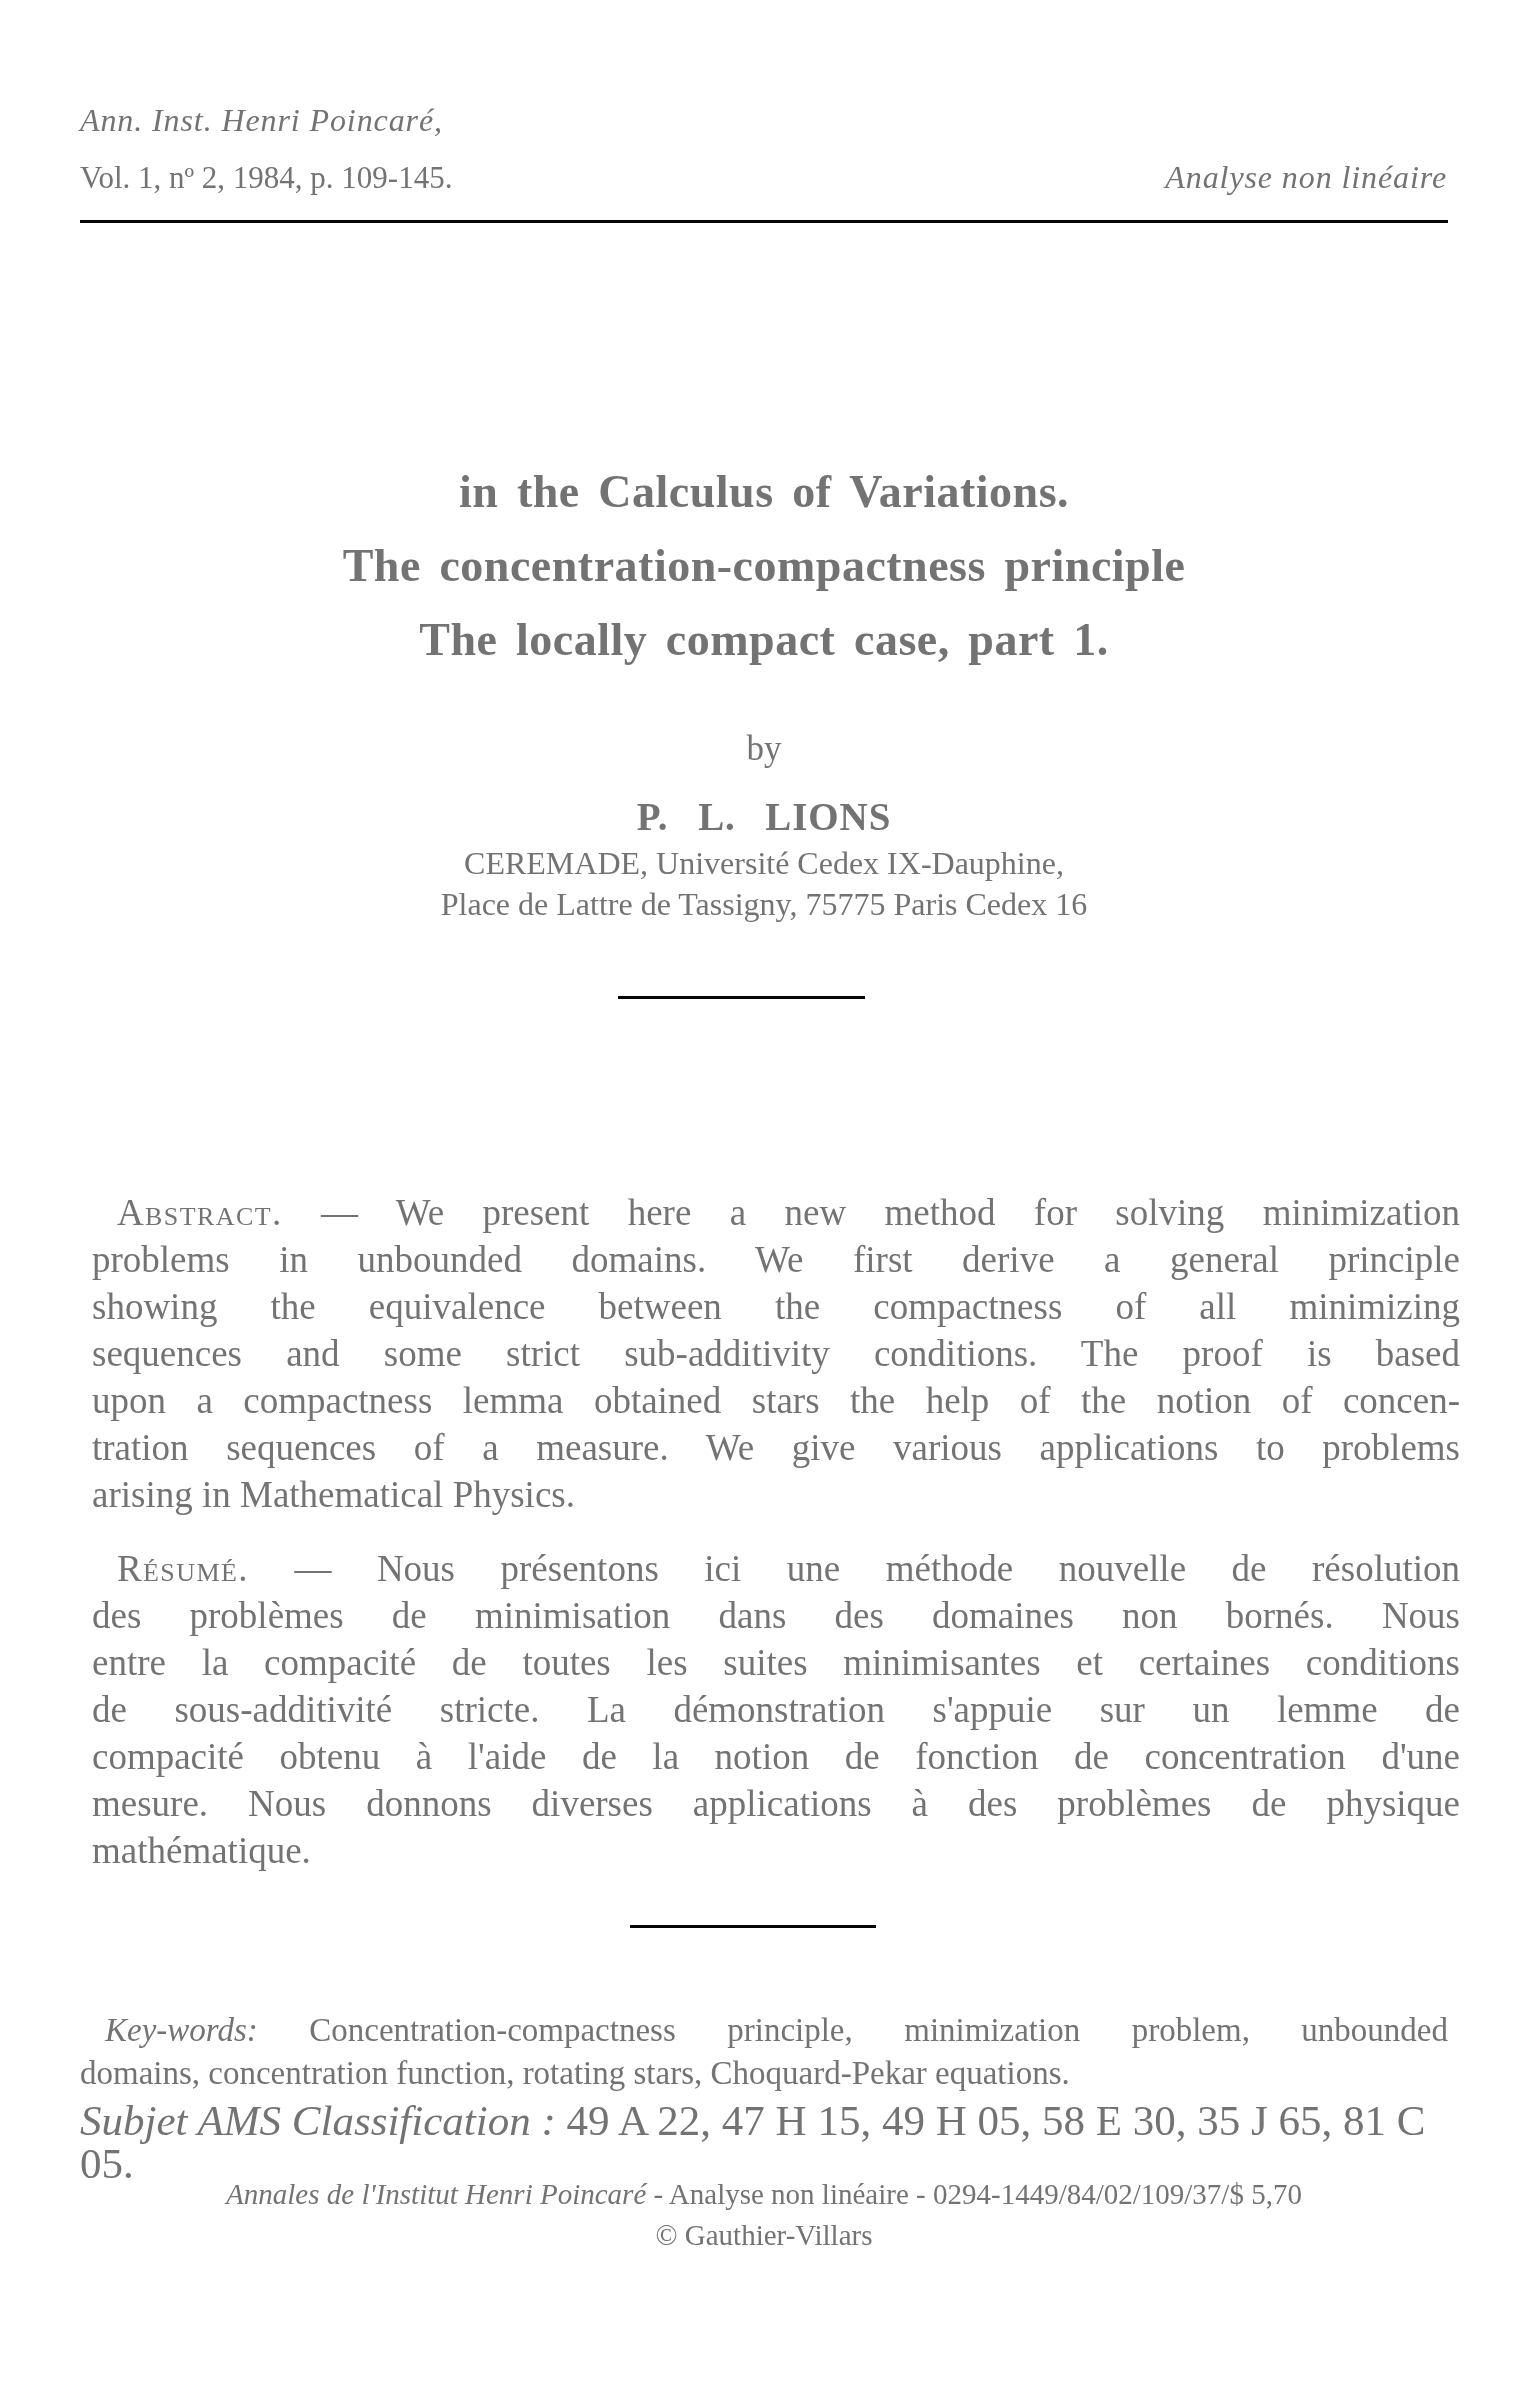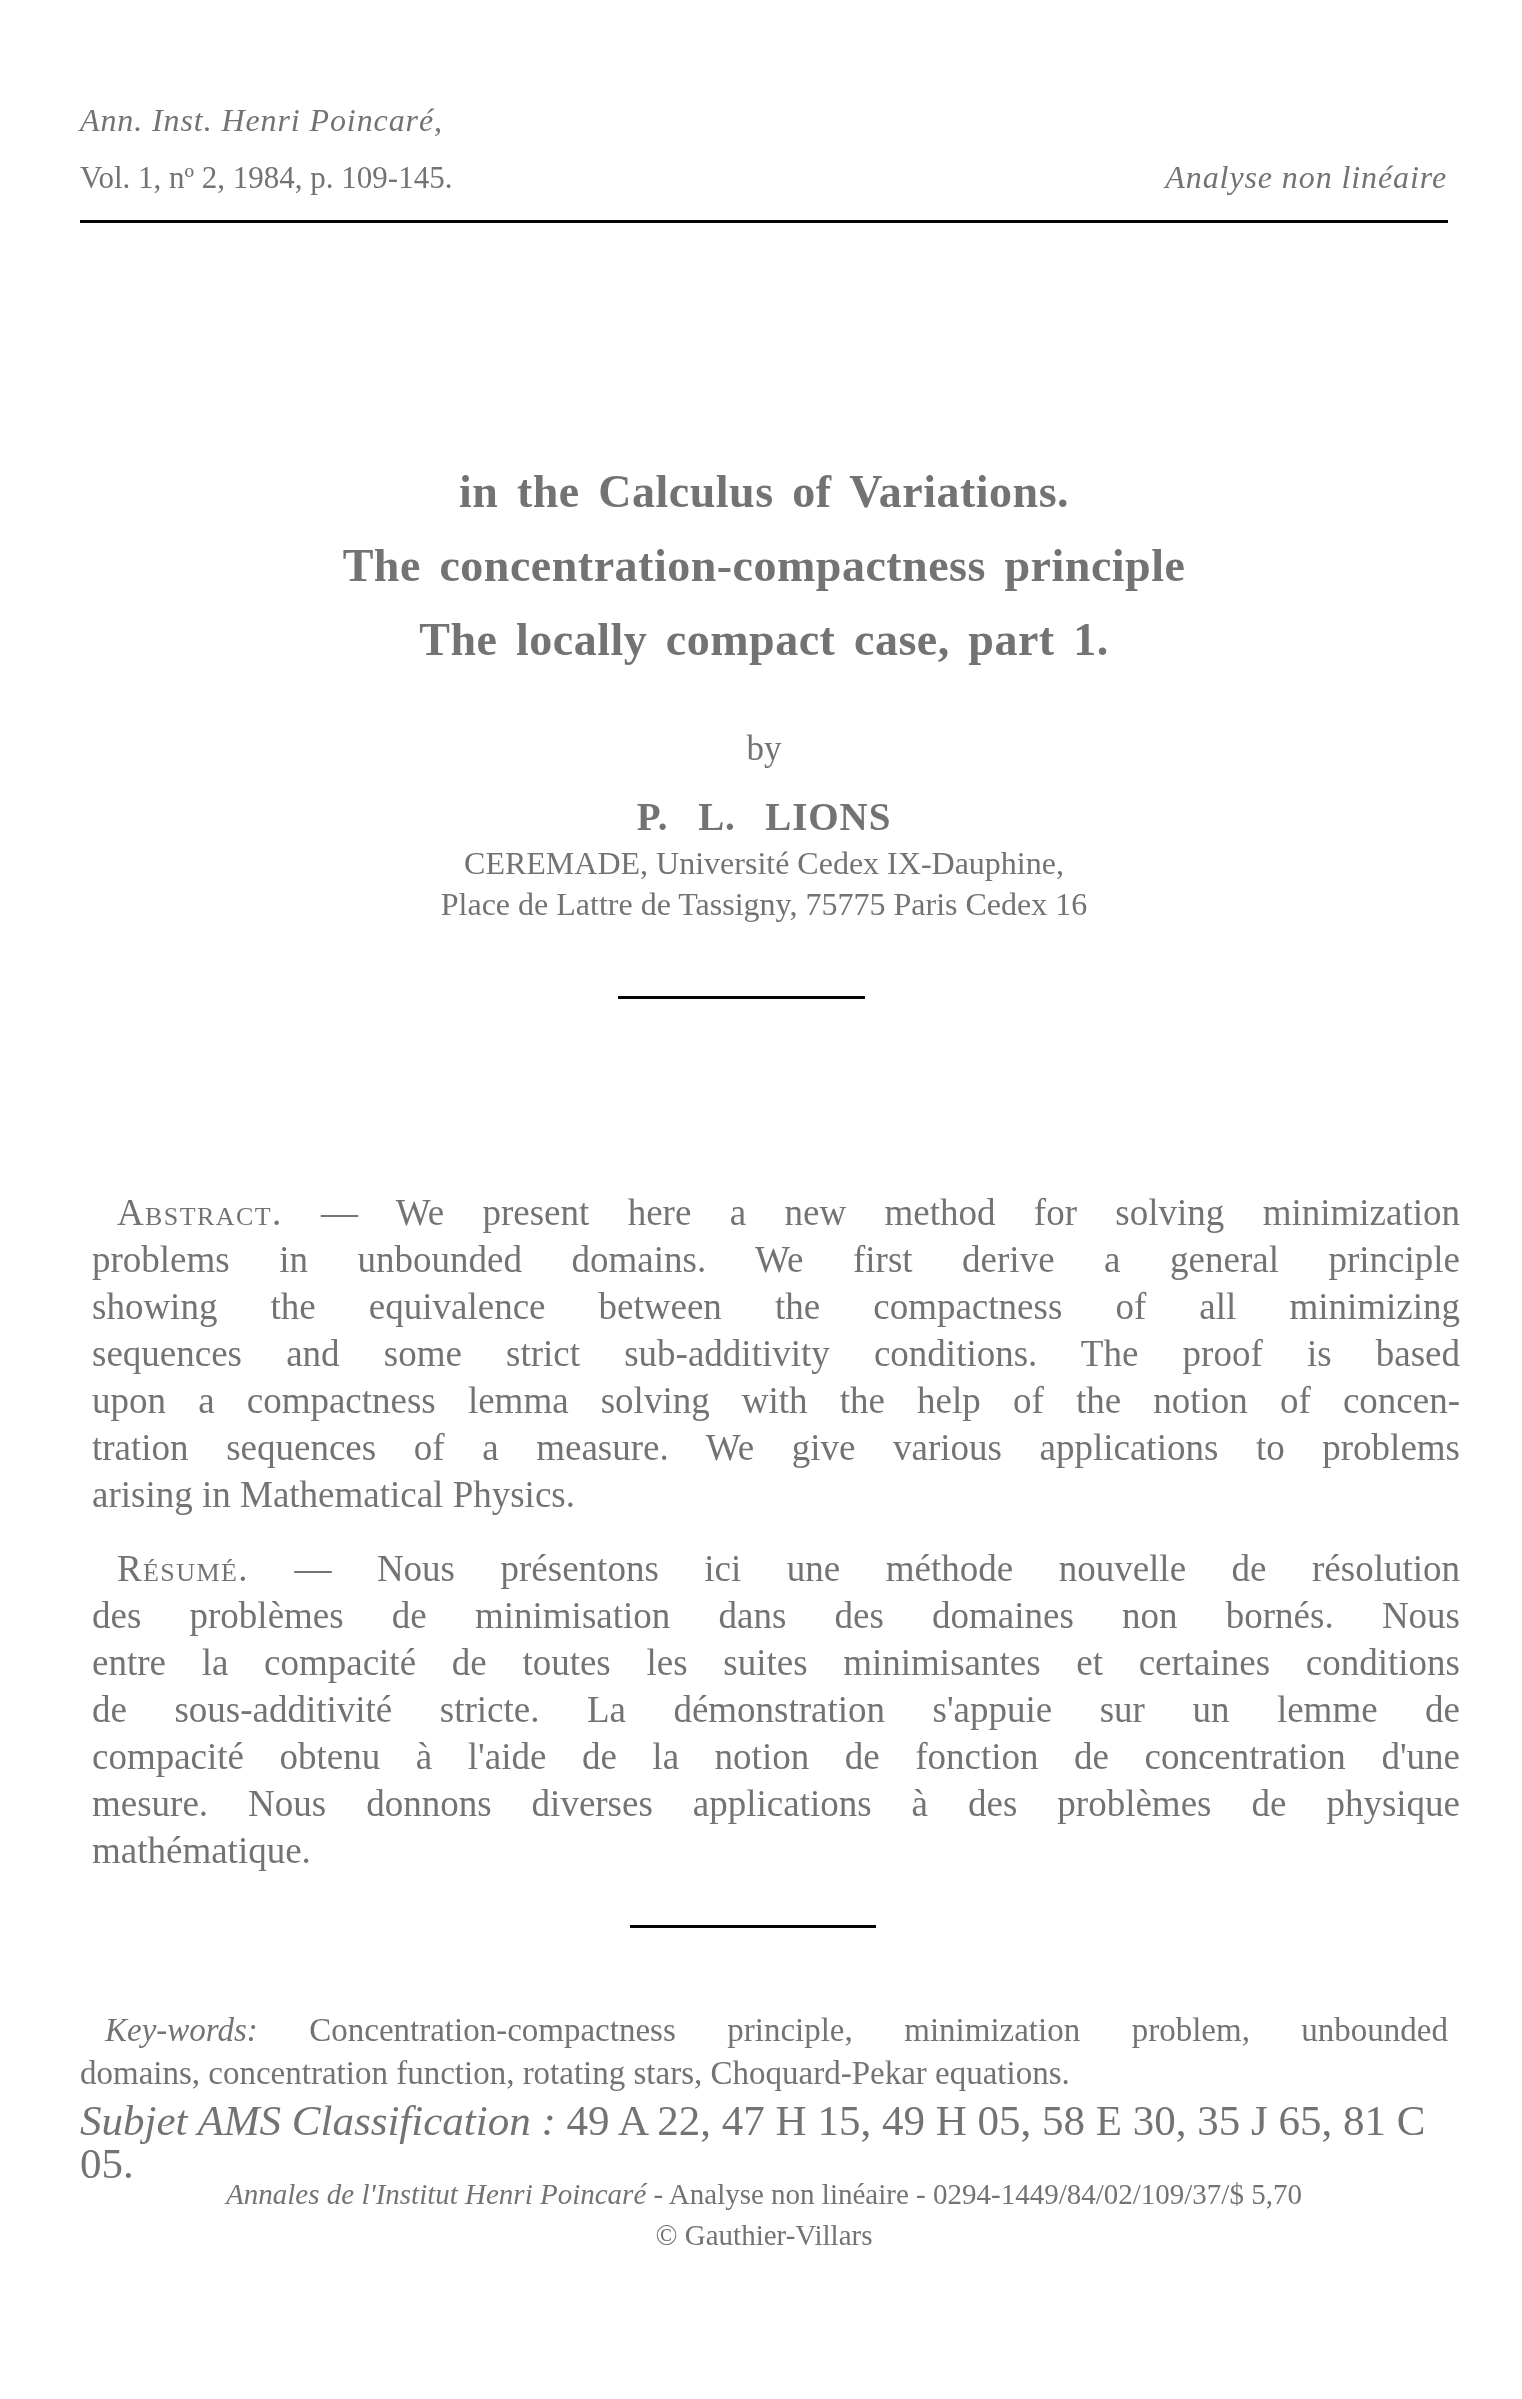--- a/index.html
+++ b/index.html
@@ -108,21 +108,21 @@
   <div class="abs divider divider-1"></div>
 
   <div class="abs para para-abstract">
     <div class="pline indent">
       <span class="sc">Abstract.</span><span> — We present here a new method for solving minimization</span>
     </div>
     <div class="plines">
         <div>problems in unbounded domains. We first derive a general principle</div>
         <div>showing the equivalence between the compactness of all minimizing</div>
         <div>sequences and some strict sub-additivity conditions. The proof is based</div>
-        <div>upon a compactness lemma solving with the help of the notion of concen-</div>
+        <div>upon a compactness lemma obtained stars the help of the notion of concen-</div>
         <div>tration sequences of a measure. We give various applications to problems</div>
         <div>arising in Mathematical Physics.</div>
       </div>
   </div>
 
   <div class="abs para para-resume">
     <div class="pline indent">
       <span class="sc">Résumé.</span><span> — Nous présentons ici une méthode nouvelle de résolution</span>
     </div>
     <div class="plines">

